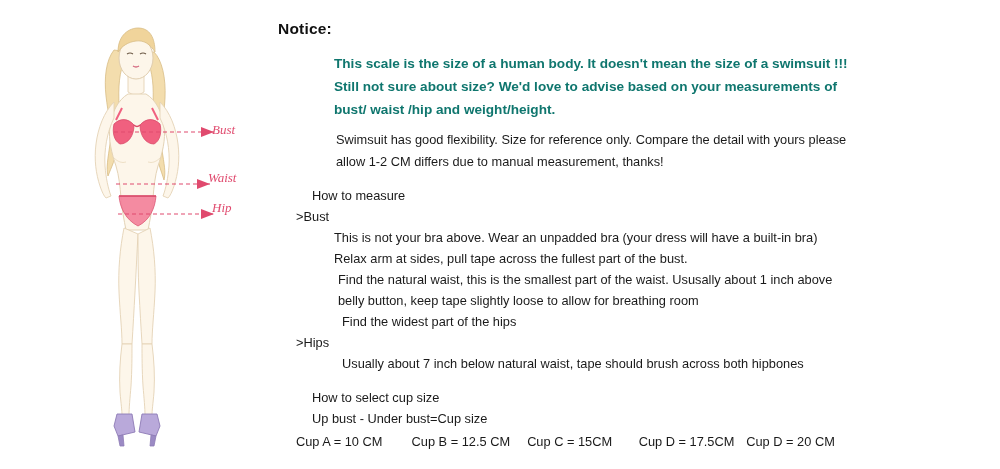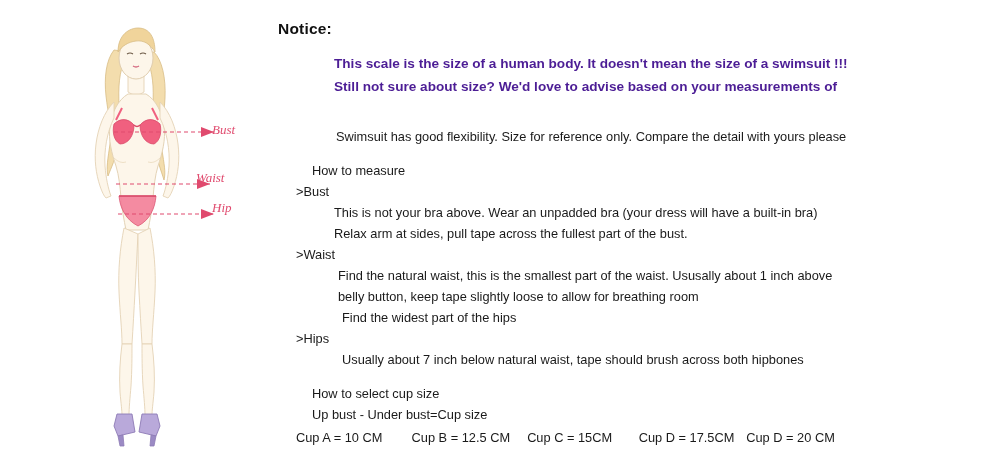--- a/index.html
+++ b/index.html
@@ -37,21 +37,21 @@
   }
   .measure-label {
     position: absolute;
     font-family: "Liberation Serif", serif;
     font-style: italic;
     font-size: 13px;
     color: #e04a6e;
     white-space: nowrap;
   }
   #label-bust { left: 212px; top: 122px; }
-  #label-waist { left: 196px; top: 170px; }
+  #label-waist { left: 208px; top: 170px; }
   #label-hip   { left: 212px; top: 200px; }
 
   
   #text-col {
     position: absolute;
     left: 278px;
     top: 0;
     width: 716px;
     height: 368px;
     padding-top: 20px;
@@ -61,22 +61,22 @@
     font-weight: bold;
     color: #111;
     margin: 0 0 14px 0;
     letter-spacing: 0.2px;
   }
   .bold-block {
     font-weight: bold;
     font-size: 13.6px;
     line-height: 23px;
     margin-left: 56px;
-    margin-bottom: 28px;
-    color: #4c1d95;
+    margin-bottom: 8px;
+    color: #0f766e;
   }
   .bold-block div { white-space: nowrap; }
 
   .sub-block {
     font-size: 12.8px;
     line-height: 22px;
     margin-left: 58px;
     margin-bottom: 12px;
     color: #1a1a1a;
   }
@@ -183,33 +183,34 @@
     <div class="measure-label" id="label-hip">Hip</div>
   </div>
 
   <div id="text-col">
 
     <div class="notice-title">Notice:</div>
 
     <div class="bold-block">
       <div>This scale is the size of a human body. It doesn't mean the size of a swimsuit !!!</div>
       <div>Still not sure about size?  We'd love to advise based on your measurements of</div>
+      <div>bust/ waist /hip and weight/height.</div>
     </div>
 
     <div class="sub-block">
       <div>Swimsuit has good flexibility. Size for reference only. Compare the detail with yours please</div>
+      <div>allow 1-2 CM differs due to manual measurement, thanks!</div>
     </div>
 
     <div class="section-line lvl0">How to measure</div>
 
     <div class="section-line lvl1">&gt;Bust</div>
     <div class="section-line lvl2">This is not your bra above. Wear an unpadded bra (your dress will have a built-in bra)</div>
     <div class="section-line lvl2">Relax arm at sides, pull tape across the fullest part of the bust.</div>
 
-    <div class="section-line lvl1">&gt;Waist</div>
     <div class="section-line lvl2b">Find the natural waist, this is the smallest part of the waist. Ususally about 1 inch above</div>
     <div class="section-line lvl2b">belly button, keep tape slightly loose to allow for breathing room</div>
 
     <div class="section-line lvl2c">Find the widest part of the hips</div>
     <div class="section-line lvl1">&gt;Hips</div>
     <div class="section-line lvl2c">Usually about 7 inch below natural waist, tape should brush across both hipbones</div>
 
     <div class="section-line lvl0 gap-top">How to select cup size</div>
     <div class="section-line lvl0">Up bust - Under bust=Cup size</div>
 

